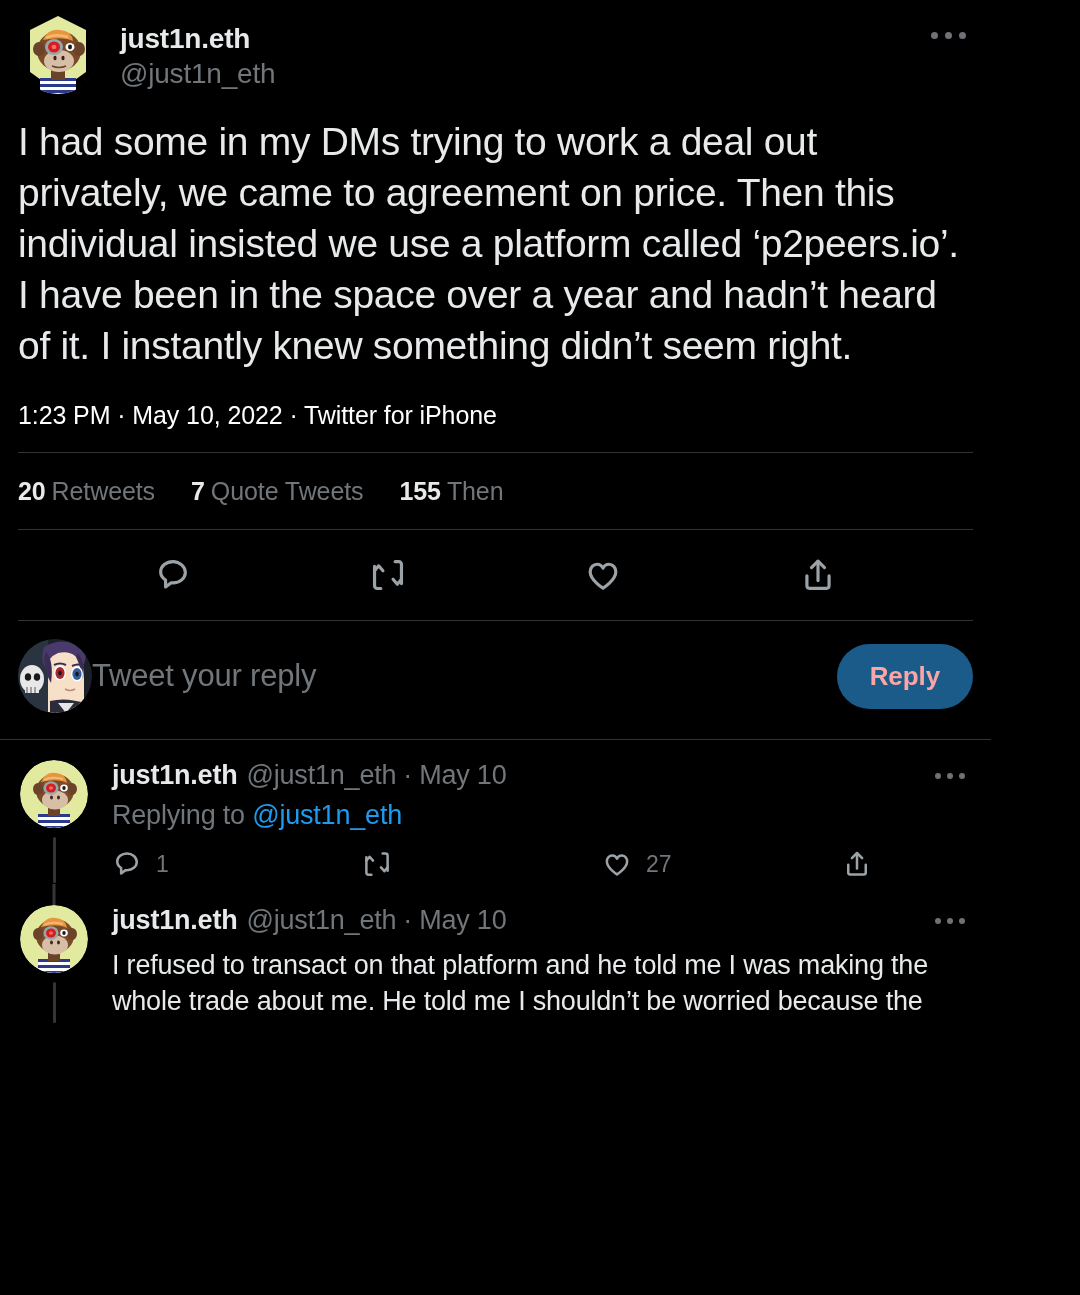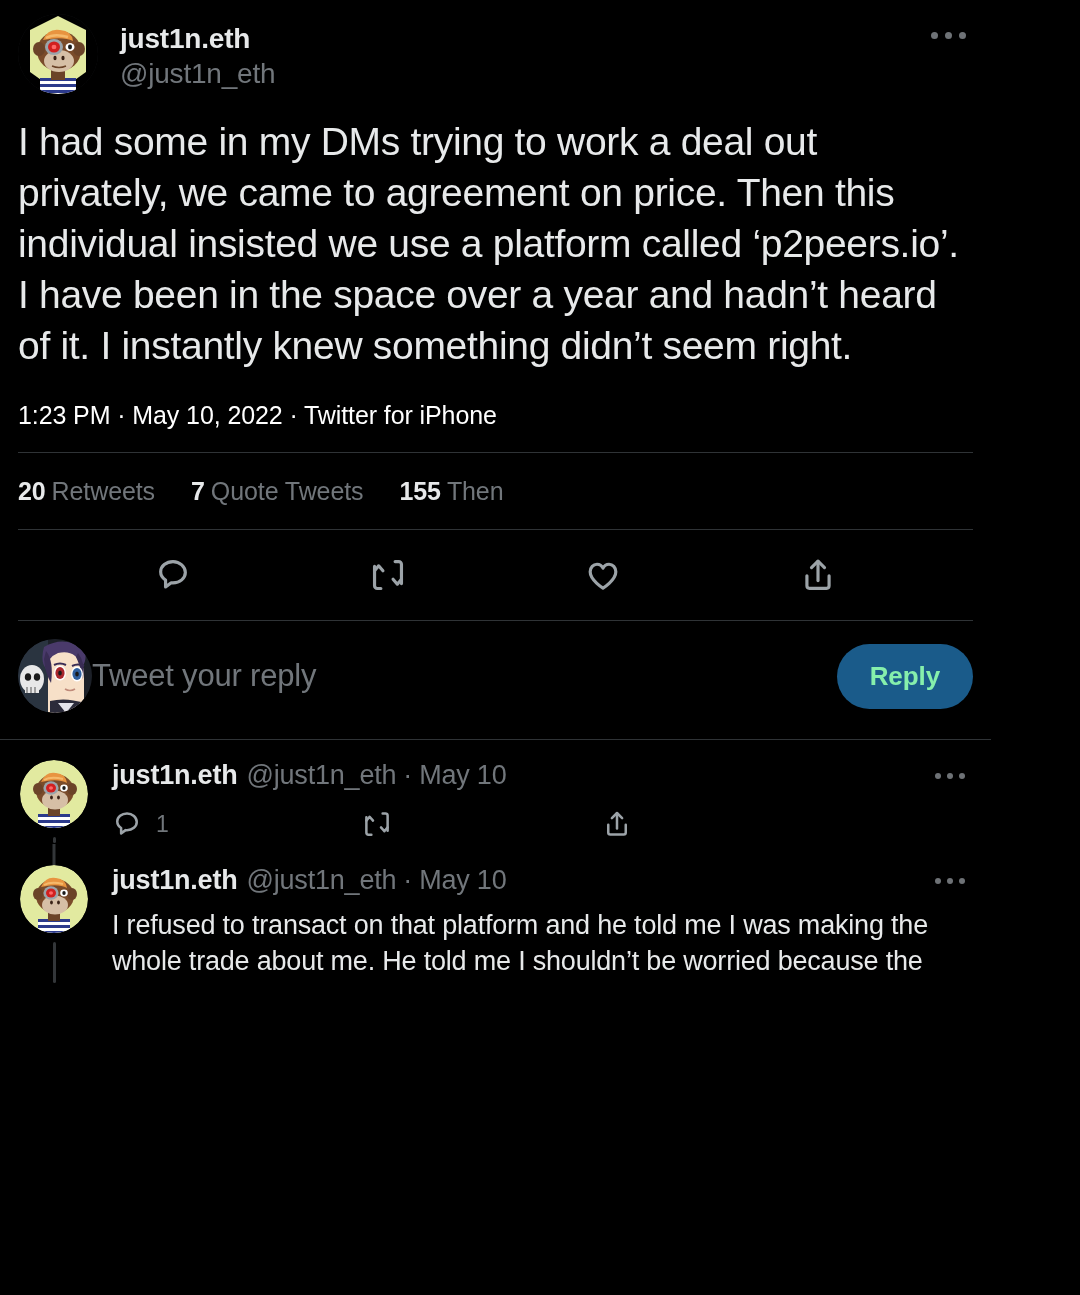--- a/index.html
+++ b/index.html
@@ -145,21 +145,21 @@
   .avatar-me { width: 74px; height: 74px; }
   .composer-placeholder {
     flex: 1;
     font-size: 31px;
     color: #71767b;
     letter-spacing: -0.2px;
     cursor: text;
   }
   .reply-btn {
     background: #1a5b8a;
-    color: #86efac;
+    color: #fca5a5;
     font-size: 26px;
     font-weight: bold;
     border: none;
     border-radius: 999px;
     padding: 17px 33px;
     cursor: default;
     font-family: "Liberation Sans", sans-serif;
     letter-spacing: -0.1px;
     text-align: center;
   }
@@ -479,37 +479,46 @@
       <div class="reply-more">
         <i></i>
         <i></i>
         <i></i>
       </div>
 
       <div class="reply-header">
         <span class="rname">just1n.eth</span><span class="rhandle">@just1n_eth</span><span class="rsep">·</span><span class="rdate">May 10</span>
       </div>
 
+      <div class="replying-to">
+        <span>Replying to </span><a>@just1n_eth</a>
+      </div>
 
 
       <div class="reply-actions">
         <div class="ract" style="width:250px">
           <svg width="30" height="30" viewBox="0 0 24 24">
             <path class="icon-stroke" d="M12 3.5c-4.3 0-7.8 2.9-7.8 6.5 0 2.1 1.2 4 3.1 5.2v4.3l3.6-2.6c.4.05.7.06 1.1.06 4.3 0 7.8-2.9 7.8-6.5S16.3 3.5 12 3.5z"></path>
           </svg>
           <span class="cnt">1</span>
         </div>
         <div class="ract" style="width:240px">
           <svg width="30" height="30" viewBox="0 0 24 24">
             <path class="icon-stroke" d="M7.5 20.5H5.2a1.7 1.7 0 0 1-1.7-1.7V6.6"></path>
             <path class="icon-stroke" d="M8.8 9.3L6.1 6.2 3.5 9.3"></path>
             <path class="icon-stroke" d="M16.5 3.5h2.3a1.7 1.7 0 0 1 1.7 1.7v12.2"></path>
             <path class="icon-stroke" d="M15.2 14.7l2.7 3.1 2.6-3.1"></path>
           </svg>
           <span class="cnt"></span>
+        </div>
+        <div class="ract" style="width:240px">
+          <svg width="30" height="30" viewBox="0 0 24 24">
+            <path class="icon-stroke" d="M12 20.3s-8.1-5-8.1-10.3c0-2.8 2-4.8 4.3-4.8 1.7 0 3.1 1 3.8 2.5.7-1.5 2.1-2.5 3.8-2.5 2.3 0 4.3 2 4.3 4.8 0 5.3-8.1 10.3-8.1 10.3z"></path>
+          </svg>
+          <span class="cnt">27</span>
         </div>
         <div class="ract">
           <svg width="30" height="30" viewBox="0 0 24 24">
             <path class="icon-stroke" d="M12 15.5V3.4"></path>
             <path class="icon-stroke" d="M7.9 7.3L12 3.2l4.1 4.1"></path>
             <path class="icon-stroke" d="M5 12.5v6.3c0 .9.7 1.6 1.6 1.6h10.8c.9 0 1.6-.7 1.6-1.6v-6.3"></path>
           </svg>
         </div>
       </div>
     </div>

